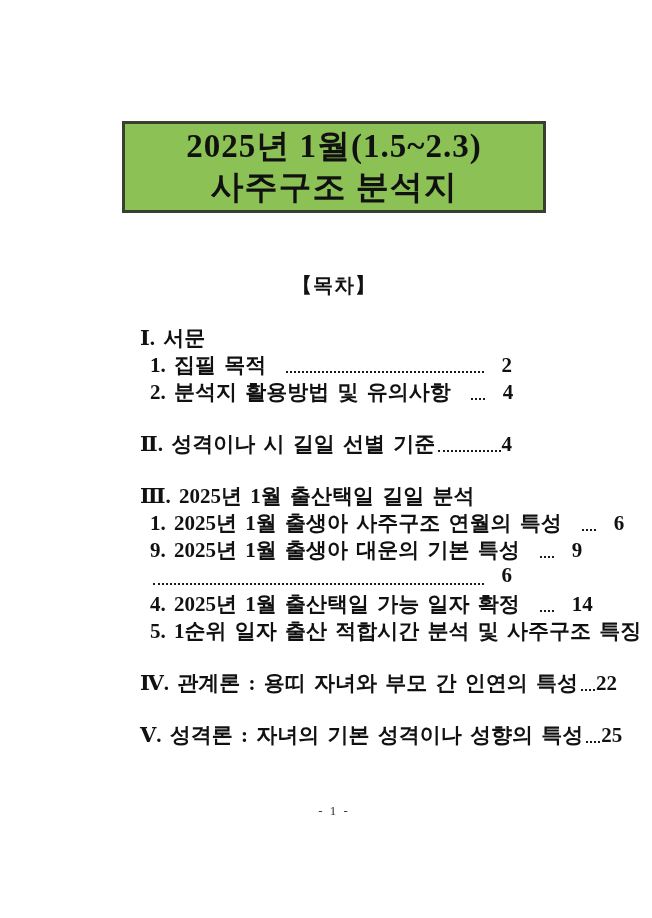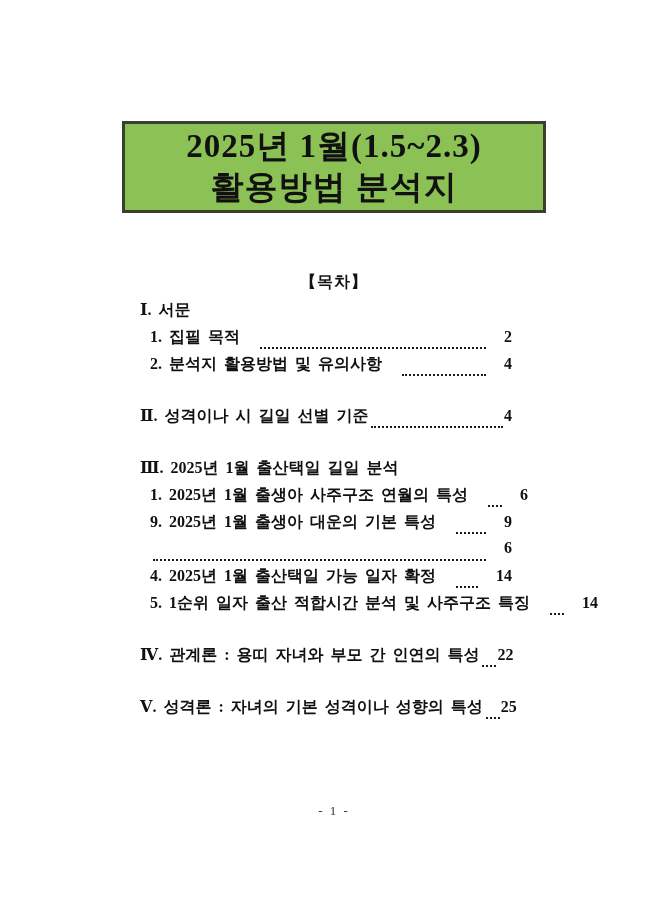--- a/index.html
+++ b/index.html
@@ -41,30 +41,30 @@
     font-weight: bold;
     letter-spacing: 1px;
     white-space: nowrap;
   }
   .toc-heading {
     position: absolute;
     left: 122px;
     top: 272px;
     width: 424px;
     text-align: center;
-    font-size: 16px;
+    font-size: 20px;
     font-weight: bold;
     letter-spacing: 1px;
   }
   .toc {
     position: absolute;
     left: 140px;
-    top: 300px;
+    top: 324px;
     width: 372px;
-    font-size: 16px;
+    font-size: 21px;
     font-weight: 600;
     word-spacing: 3px;
   }
   .toc-group { margin-top: 25px; }
   .toc-group:first-child { margin-top: 0; }
   .toc-row {
     display: flex;
     align-items: baseline;
     height: 27px;
     white-space: nowrap;
@@ -90,21 +90,21 @@
     color: #333333;
   }
 </style>
 </head>
 <body>
 
 <div class="page">
 
   <div class="banner" style="background: rgb(139, 193, 85); border-color: rgb(58, 64, 48);">
     <div class="banner-line">2025년 1월(1.5~2.3)</div>
-    <div class="banner-line">활용방법 분석지</div>
+    <div class="banner-line">사주구조 분석지</div>
   </div>
 
   <div class="toc-heading">【목차】</div>
 
   <div class="toc" id="toc-list">
       <div class="toc-group">
         <div class="toc-row">
           <span class="toc-label">Ⅰ. 서문</span>
         </div>
         <div class="toc-row indent">

